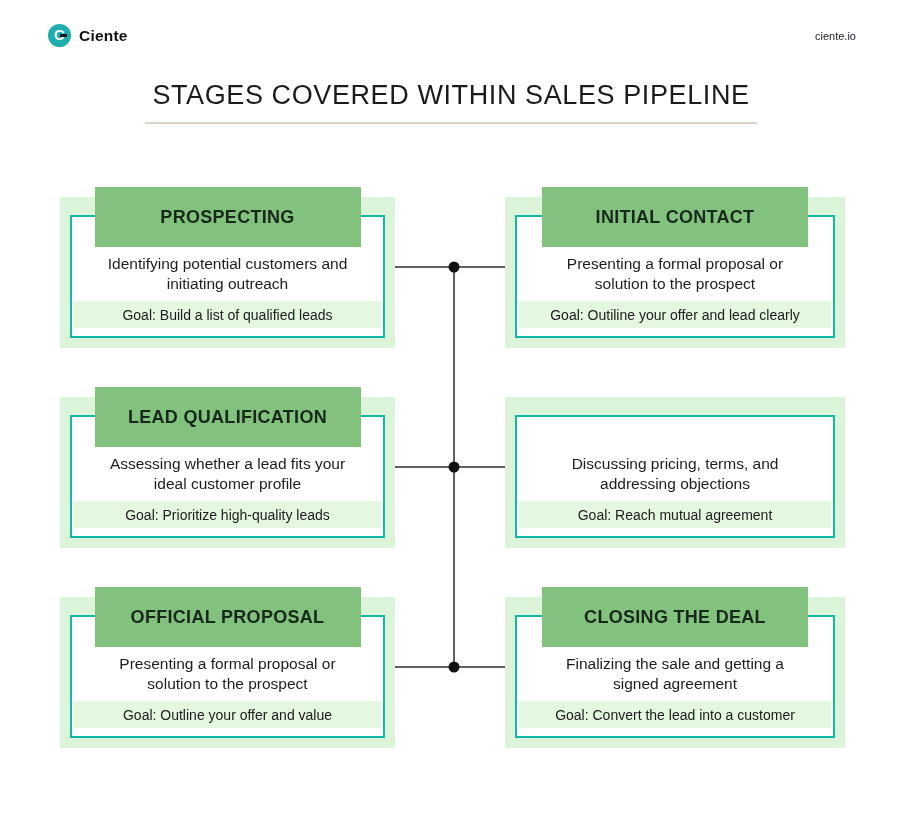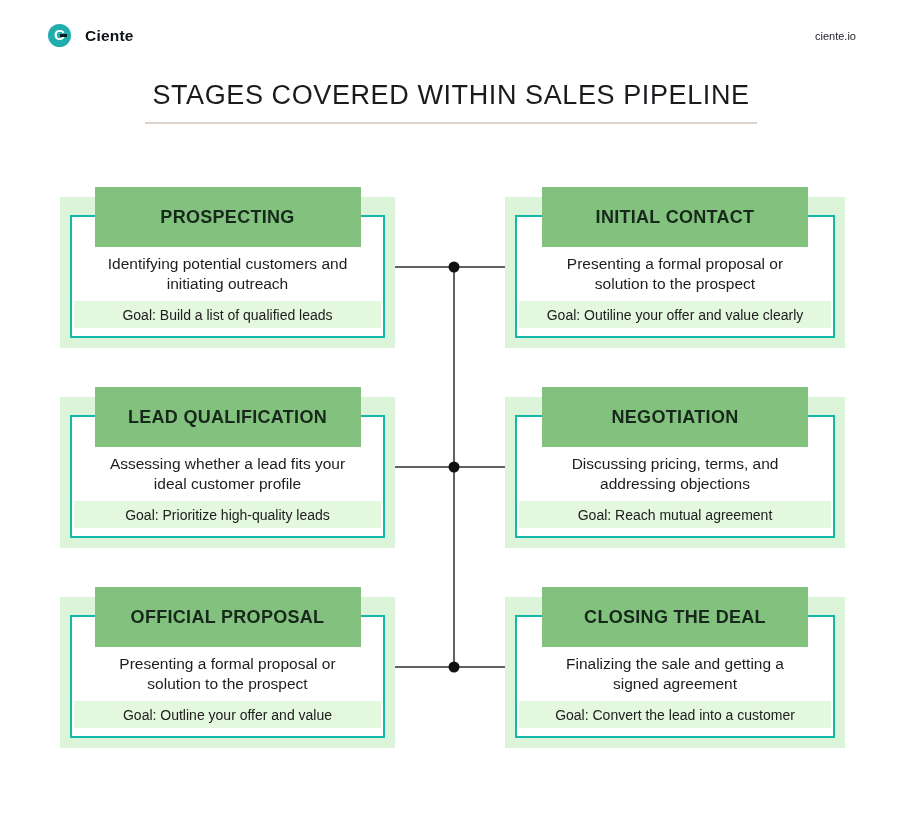--- a/index.html
+++ b/index.html
@@ -10,21 +10,21 @@
     overflow: hidden;
     font-family: "Liberation Sans", sans-serif;
     color: #1c1c1c;
   }
 
   
   .topbar {
     position: absolute; top: 24px; left: 48px; right: 46px;
     display: flex; justify-content: space-between; align-items: center;
   }
-  .logo { display: flex; align-items: center; gap: 14px; }
+  .logo { display: flex; align-items: center; gap: 8px; }
   .logo-icon {
     width: 23px; height: 23px; border-radius: 50%;
     background: #1fadad; position: relative;
     display: flex; align-items: center; justify-content: center;
   }
   .logo-c {
     color: #ffffff; font-weight: 900; font-size: 15px; line-height: 1;
     transform: translateY(-1px);
   }
   .logo-bar {
@@ -120,21 +120,21 @@
   </div>
   <div class="card-header">PROSPECTING</div>
 </div>
 
 <div class="card" style="left:505px; top:187px; width:340px;">
   <div class="card-bg"></div>
   <div class="card-box">
     <div class="card-desc">
       <span class="desc-text">Presenting a formal proposal or solution to the prospect</span>
     </div>
-    <div class="card-goal">Goal: Outiline your offer and value clearly</div>
+    <div class="card-goal">Goal: Outiline your offer and lead clearly</div>
   </div>
   <div class="card-header">INITIAL CONTACT</div>
 </div>
 
 <div class="card" style="left:60px; top:387px; width:335px;">
   <div class="card-bg"></div>
   <div class="card-box">
     <div class="card-desc">
       <span class="desc-text">Assessing whether a lead fits your ideal customer profile</span>
     </div>
@@ -144,21 +144,20 @@
 </div>
 
 <div class="card" style="left:505px; top:387px; width:340px;">
   <div class="card-bg"></div>
   <div class="card-box">
     <div class="card-desc">
       <span class="desc-text">Discussing pricing, terms, and addressing objections</span>
     </div>
     <div class="card-goal">Goal: Reach mutual agreement</div>
   </div>
-  <div class="card-header">NEGOTIATION</div>
 </div>
 
 <div class="card" style="left:60px; top:587px; width:335px;">
   <div class="card-bg"></div>
   <div class="card-box">
     <div class="card-desc">
       <span class="desc-text">Presenting a formal proposal or solution to the prospect</span>
     </div>
     <div class="card-goal">Goal: Outline your offer and value</div>
   </div>

